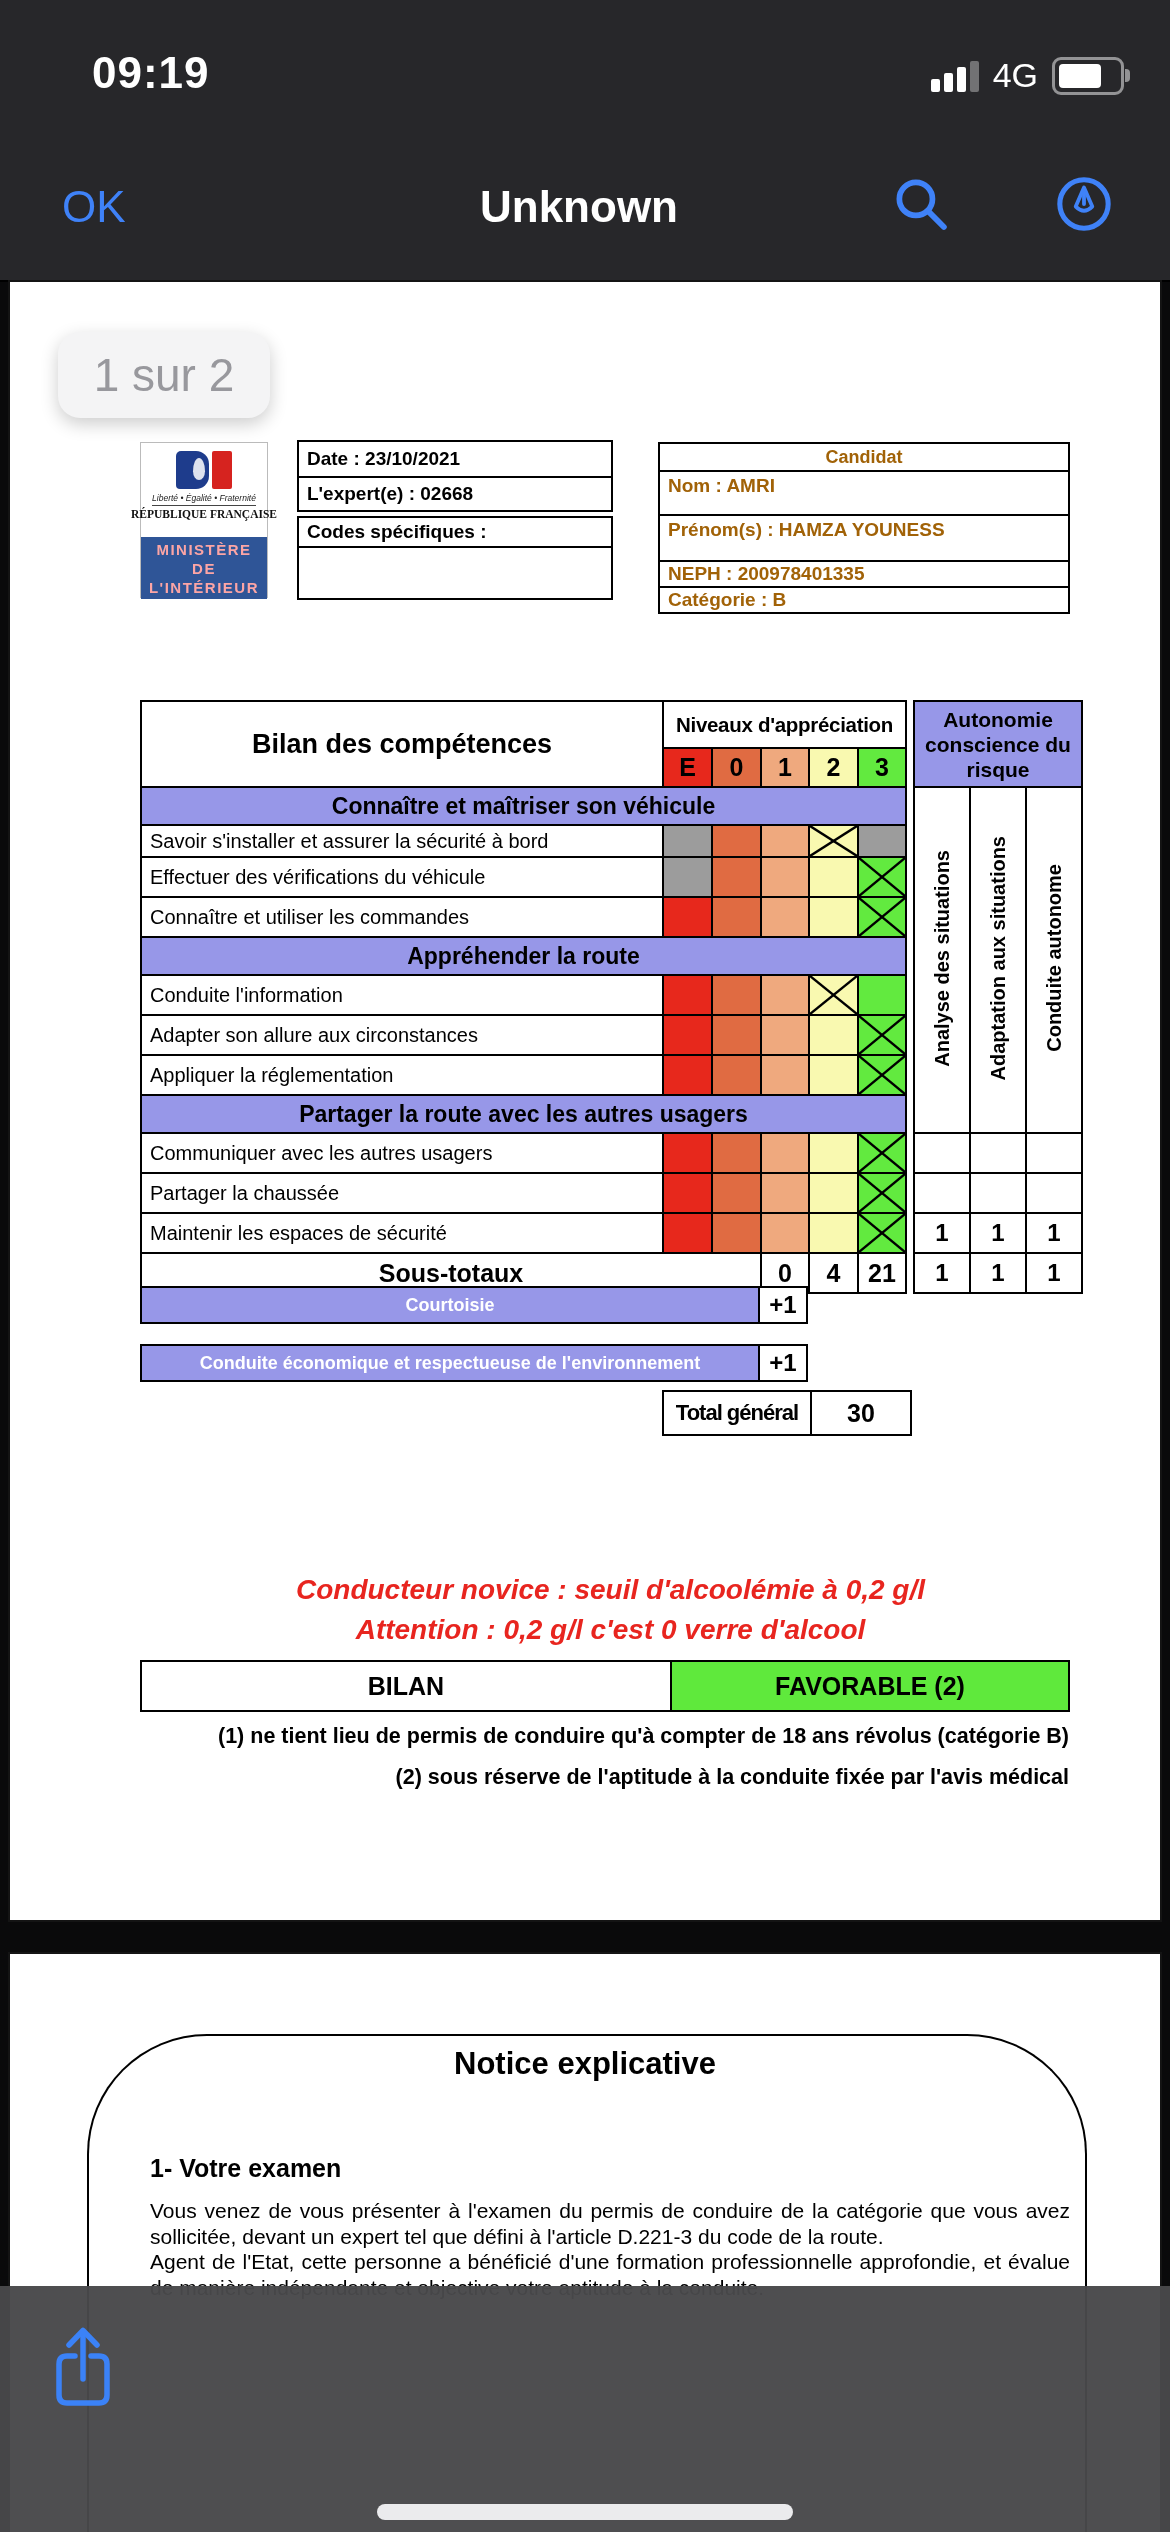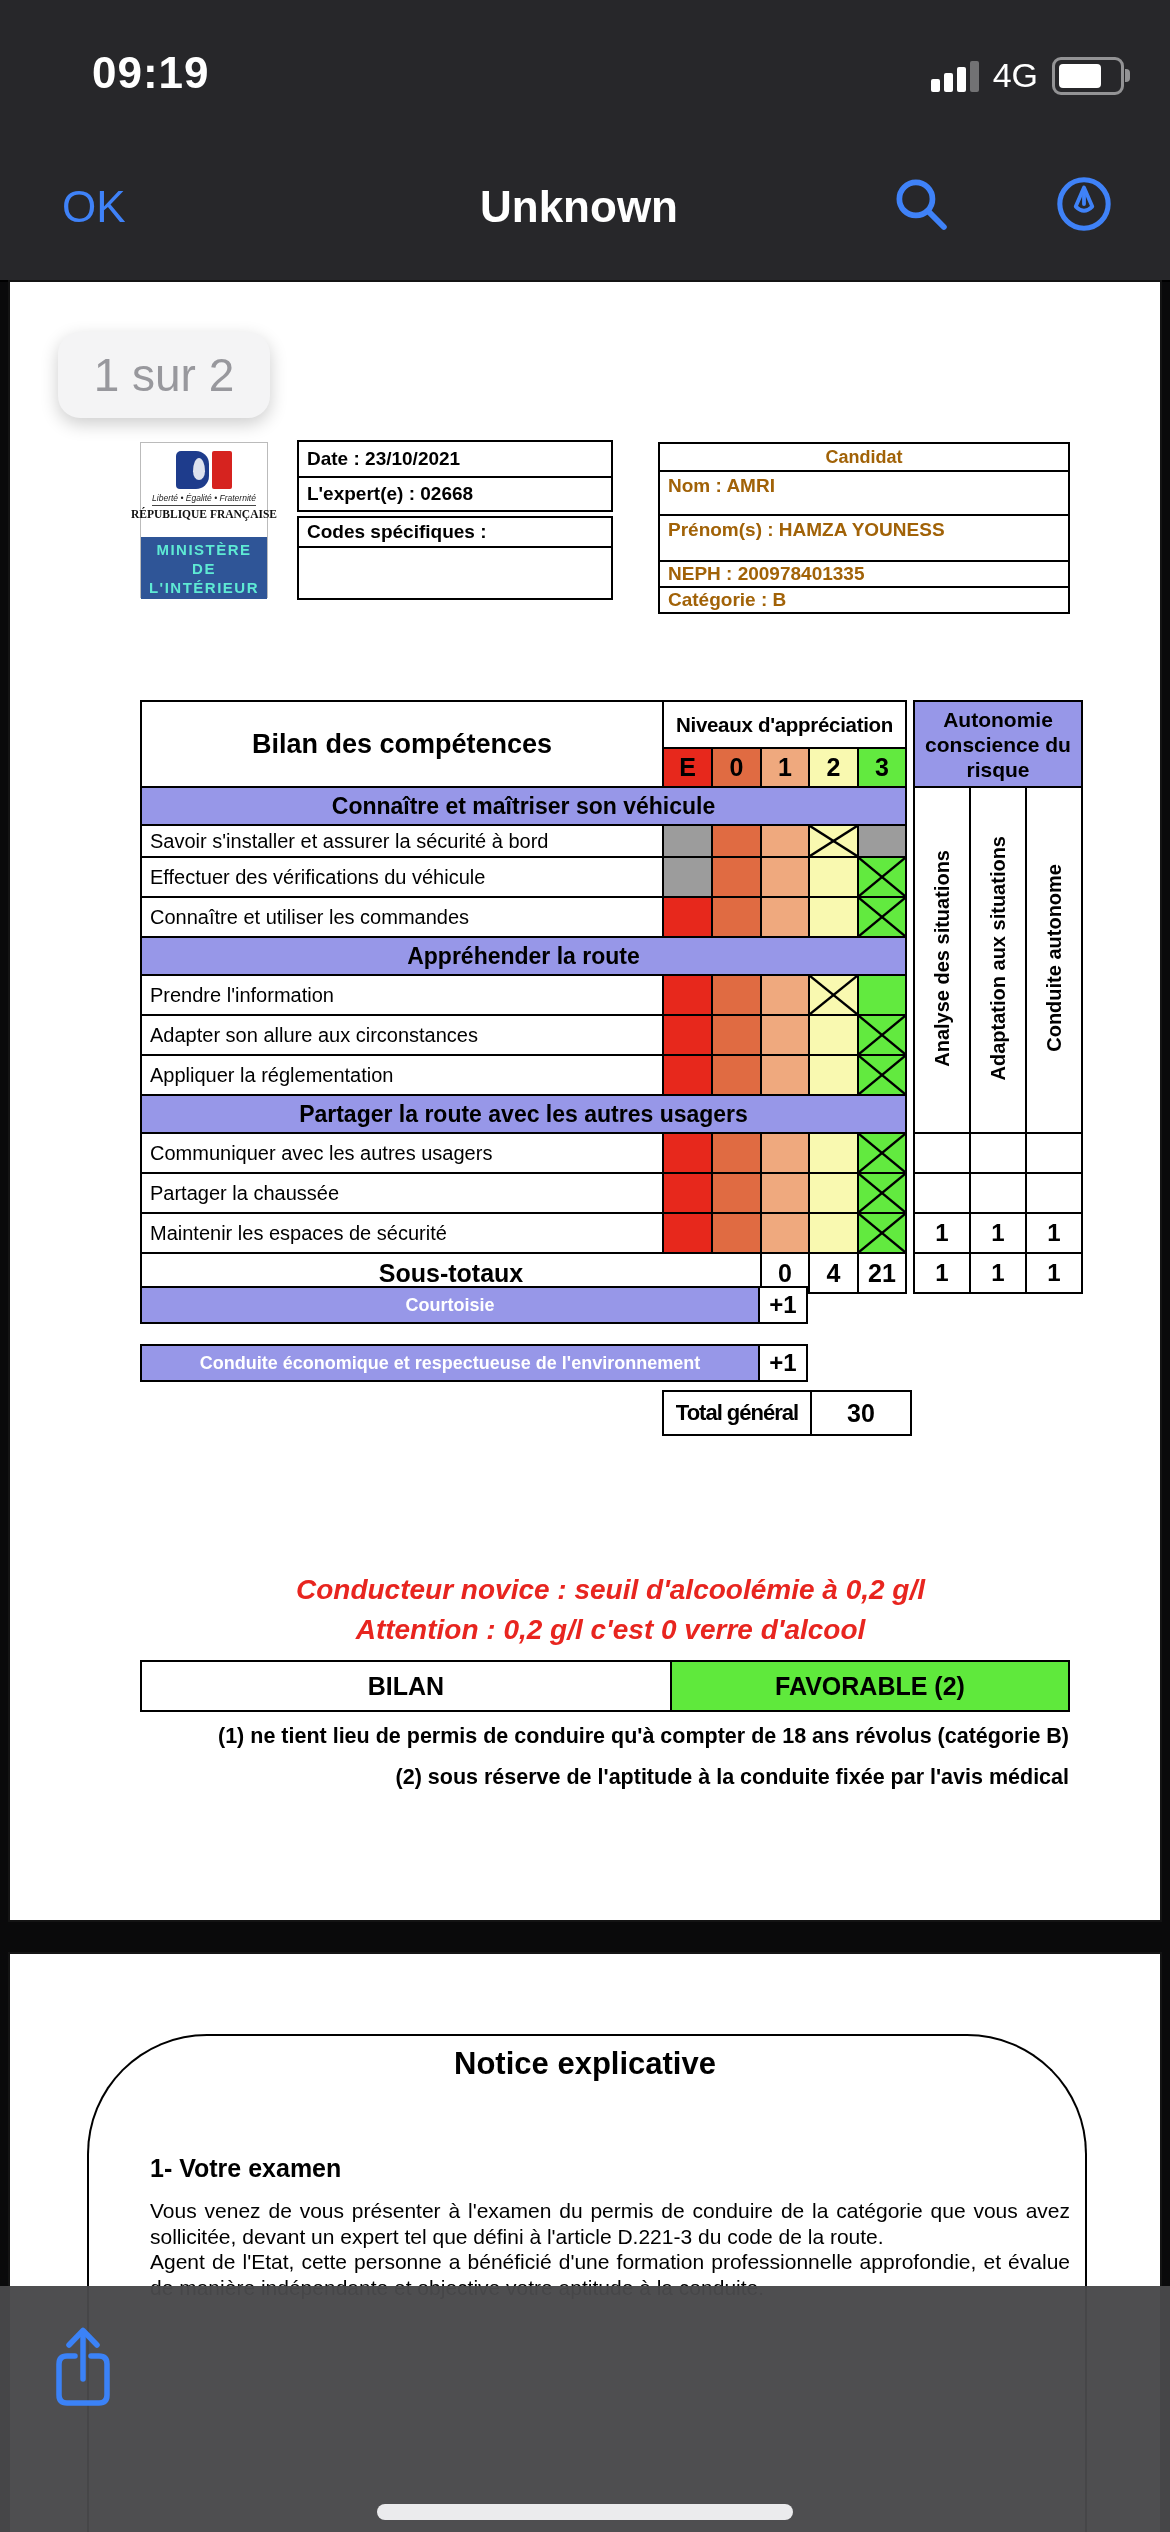--- a/index.html
+++ b/index.html
@@ -35,21 +35,21 @@
   .cert-title{position:absolute;left:258px;top:84px;width:794px;height:52px;border:3px solid #000;
               display:flex;align-items:center;justify-content:center;font-weight:700;font-size:25px;color:#000;}
   .logo{position:absolute;left:130px;top:160px;width:128px;height:156px;border:1px solid #bbb;}
   .logo-top{height:94px;background:#fff;display:flex;flex-direction:column;align-items:center;padding-top:8px;}
   .flag{display:flex;gap:3px;height:38px;margin-bottom:4px;}
   .flag .bl{width:33px;background:#1e3c8c;border-radius:5px 13px 13px 4px;position:relative;overflow:hidden;}
   .flag .bl:after{content:"";position:absolute;right:4px;top:7px;width:12px;height:22px;background:#fff;border-radius:50% 50% 50% 50%/60% 60% 40% 40%;opacity:.85;}
   .flag .rd{width:20px;background:#d6231f;border-radius:2px;}
   .motto{font-size:8.5px;color:#222;font-style:italic;border-bottom:1px solid #444;padding-bottom:2px;margin-bottom:2px;white-space:nowrap;}
   .republic{font-family:"Liberation Serif",serif;font-size:11.5px;font-weight:700;color:#111;white-space:nowrap;}
-  .logo-bottom{height:62px;background:#2f5597;color:#5eead4;display:flex;flex-direction:column;align-items:center;justify-content:center;
+  .logo-bottom{height:62px;background:#2f5597;color:#fca5a5;display:flex;flex-direction:column;align-items:center;justify-content:center;
                font-weight:700;font-size:15px;line-height:19px;letter-spacing:1.5px;}
 
   .info-box{position:absolute;left:287px;width:316px;border:2px solid #000;background:#fff;}
   .info-row{height:34px;display:flex;align-items:center;padding-left:8px;font-weight:700;font-size:19px;color:#000;}
   .info-row + .info-row{border-top:2px solid #000;}
   .codes-empty{height:50px;}
 
   .cand-box{position:absolute;left:648px;top:160px;width:412px;border:2px solid #000;background:#fff;}
   .cand-row{padding-left:8px;font-weight:700;font-size:19px;color:#a16207;display:flex;}
   .cand-row + .cand-row{border-top:2px solid #000;}
@@ -258,21 +258,21 @@
                 <svg class="xmark" viewBox="0 0 10 10" preserveAspectRatio="none">
                   <line x1="0" y1="0" x2="10" y2="10" vector-effect="non-scaling-stroke"></line>
                   <line x1="10" y1="0" x2="0" y2="10" vector-effect="non-scaling-stroke"></line>
                 </svg>
               </td>
             </tr>
             <tr style="height:38px">
               <td class="sec" colspan="6">Appréhender la route</td>
             </tr>
             <tr style="height:40px">
-              <td class="skill">Prendre l'information</td>
+              <td class="skill">Conduite l'information</td>
               <td class="cell" style="background:#e7281c"></td>
               <td class="cell" style="background:#e06b42"></td>
               <td class="cell" style="background:#efa97e"></td>
               <td class="cell" style="background:#f9f9b0">
                 <svg class="xmark" viewBox="0 0 10 10" preserveAspectRatio="none">
                   <line x1="0" y1="0" x2="10" y2="10" vector-effect="non-scaling-stroke"></line>
                   <line x1="10" y1="0" x2="0" y2="10" vector-effect="non-scaling-stroke"></line>
                 </svg>
               </td>
               <td class="cell" style="background:#62ea3f"></td>

